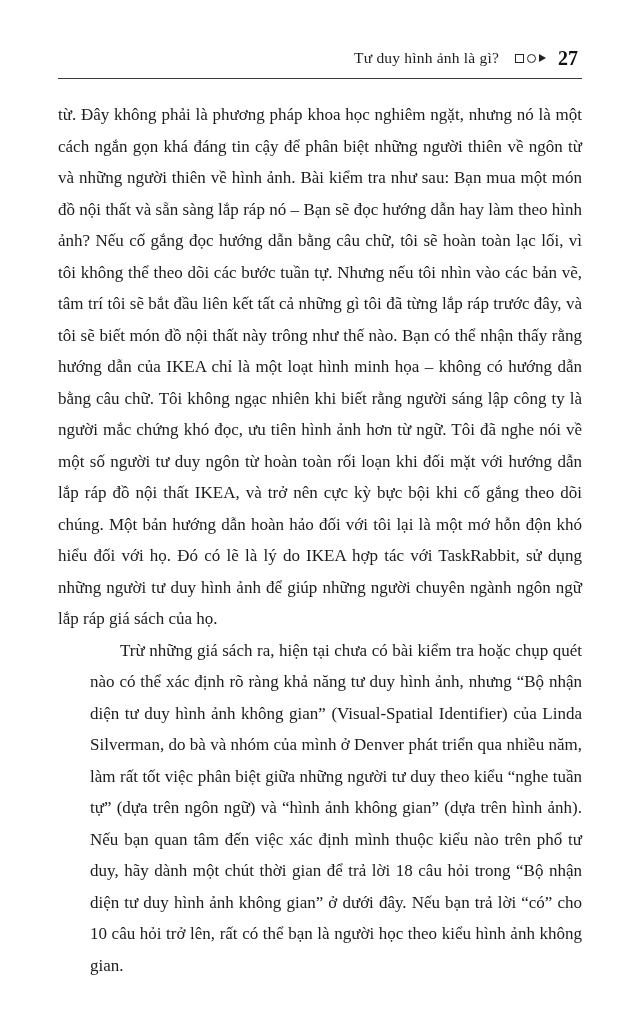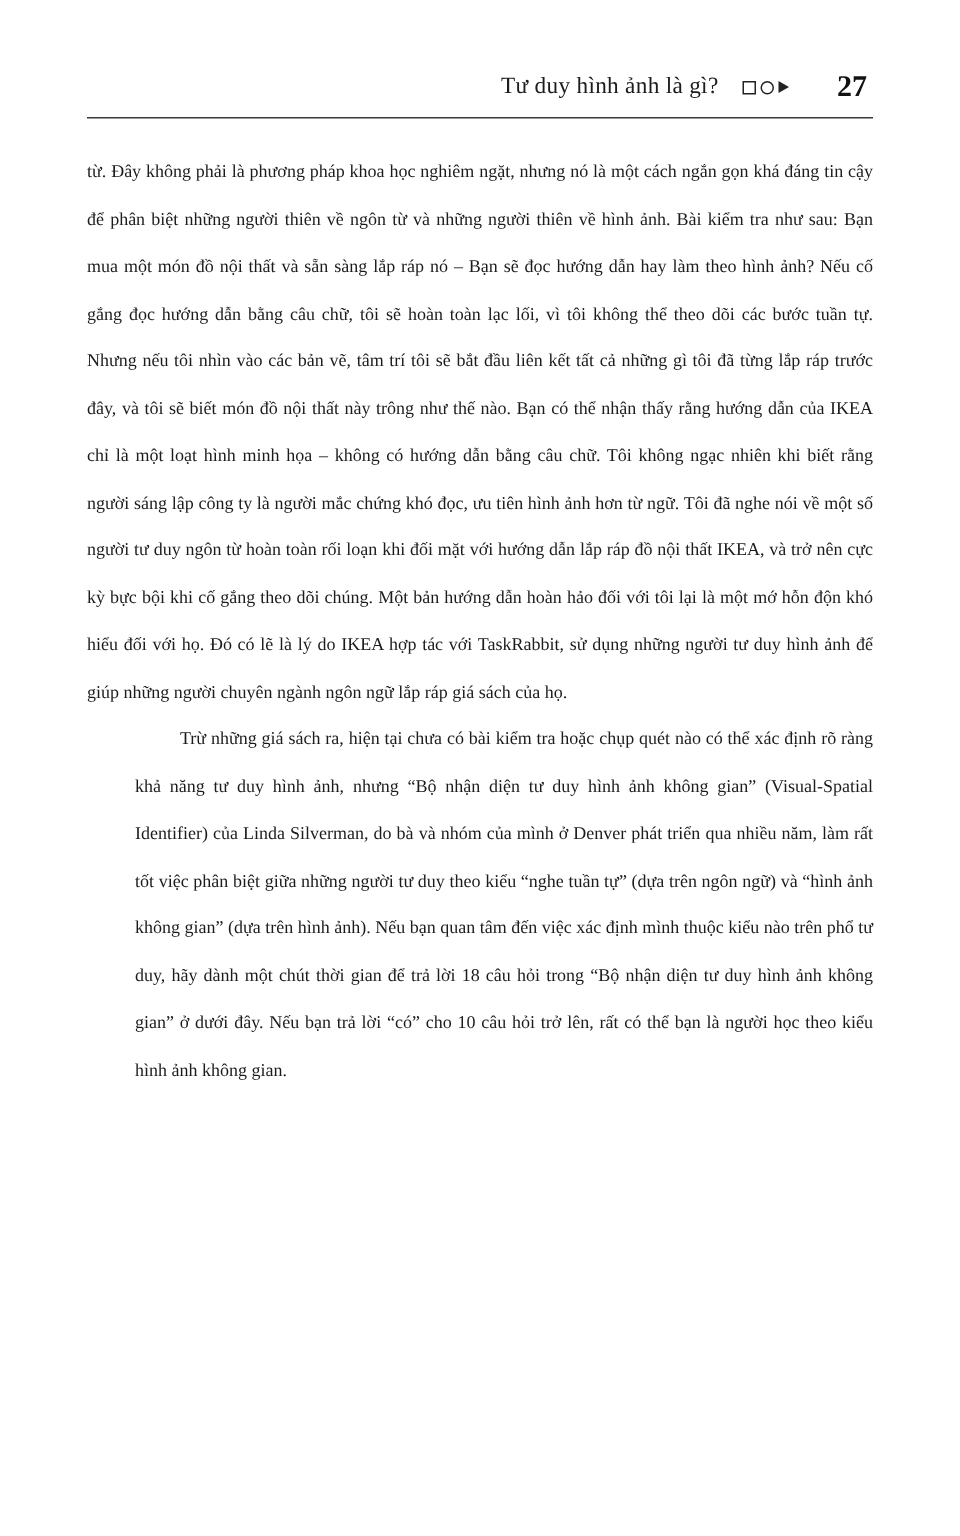--- a/index.html
+++ b/index.html
@@ -62,30 +62,30 @@
     border-top: 4px solid transparent;
     border-bottom: 4px solid transparent;
     border-left: 7px solid #222;
     display: inline-block;
   }
   .running-head .folio {
     font-family: "Liberation Serif", serif;
     font-size: 20px;
     font-weight: bold;
     color: #111;
-    margin-left: 20px;
+    margin-left: 0;
   }
   .rule {
     border: none;
     border-top: 1px solid #3a3a3a;
     margin: 2px 0 20px 0;
   }
   .body-text p {
     margin: 0;
-    font-size: 12px;
+    font-size: 17px;
     line-height: 31.5px;
     text-align: justify;
     text-justify: inter-word;
     hyphens: none;
     color: #1b1b1b;
   }
   .body-text p + p {
     text-indent: 30px;
     margin-left: 32px;
   }

